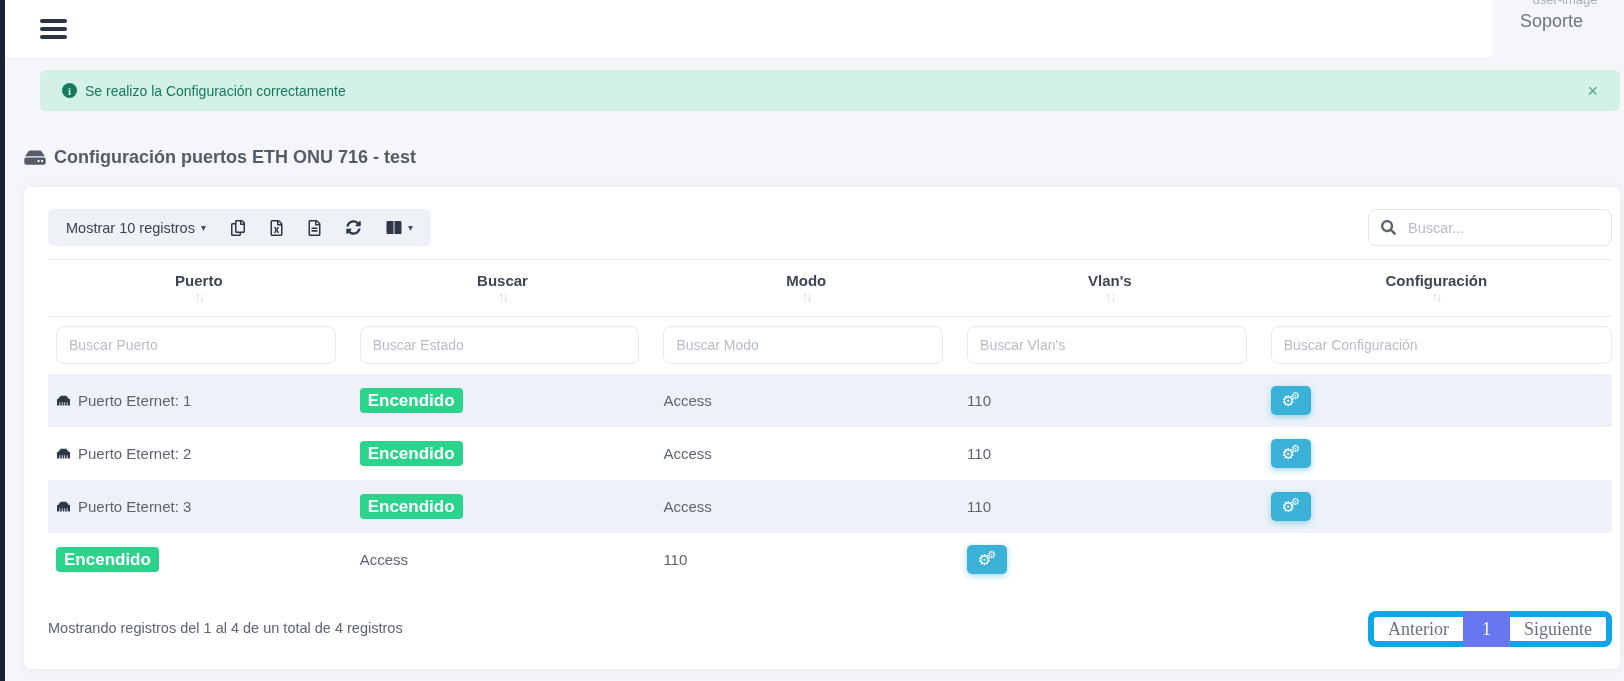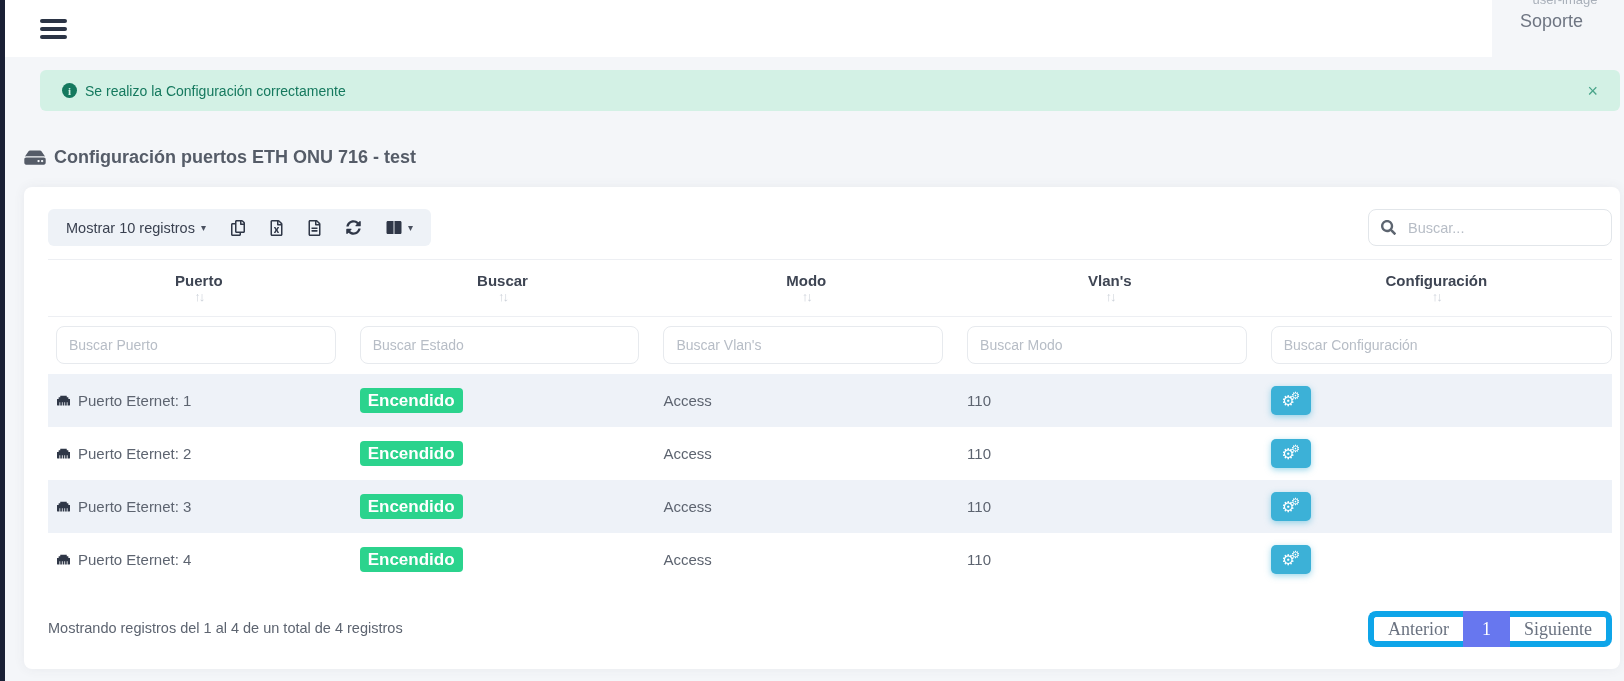--- a/index.html
+++ b/index.html
@@ -173,25 +173,25 @@
       <div class="grid tfilter">
   <div class="filter-cell">
     <input class="filter-input" type="text" placeholder="Buscar Puerto" style="">
   </div>
 
   <div class="filter-cell">
     <input class="filter-input" type="text" placeholder="Buscar Estado" style="">
   </div>
 
   <div class="filter-cell">
+    <input class="filter-input" type="text" placeholder="Buscar Modo" style="">
+  </div>
+
+  <div class="filter-cell">
     <input class="filter-input" type="text" placeholder="Buscar Vlan's" style="">
-  </div>
-
-  <div class="filter-cell">
-    <input class="filter-input" type="text" placeholder="Buscar Modo" style="">
   </div>
 
   <div class="filter-cell">
     <input class="filter-input" type="text" placeholder="Buscar Configuración" style="">
   </div>
 </div>
       <div>
   <div class="grid trow striped">
     <div class="cell">
       <span class="port-icon">
@@ -264,28 +264,20 @@
     </div>
     <div class="cell">
       <button class="config-btn">
         <span class="gear-a">⚙</span>
         <span class="gear-b">⚙</span>
       </button>
     </div>
   </div>
 
   <div class="grid trow">
-    <div class="cell">
-      <span class="port-icon">
-        <svg width="15" height="13" viewBox="0 0 512 512">
-                  <path fill="#2f3747" d="M496 192h-48v-48c0-8.8-7.2-16-16-16h-48V80c0-8.8-7.2-16-16-16H144c-8.8 0-16 7.2-16 16v48H80c-8.8 0-16 7.2-16 16v48H16c-8.8 0-16 7.2-16 16v224c0 8.8 7.2 16 16 16h80V320h32v128h64V320h32v128h64V320h32v128h64V320h32v128h80c8.8 0 16-7.2 16-16V208c0-8.8-7.2-16-16-16z"></path>
-                </svg>
-      </span>
-      <span>Puerto Eternet: 4</span>
-    </div>
     <div class="cell">
       <span class="badge">Encendido</span>
     </div>
     <div class="cell">
       <span>Access</span>
     </div>
     <div class="cell">
       <span>110</span>
     </div>
     <div class="cell">

